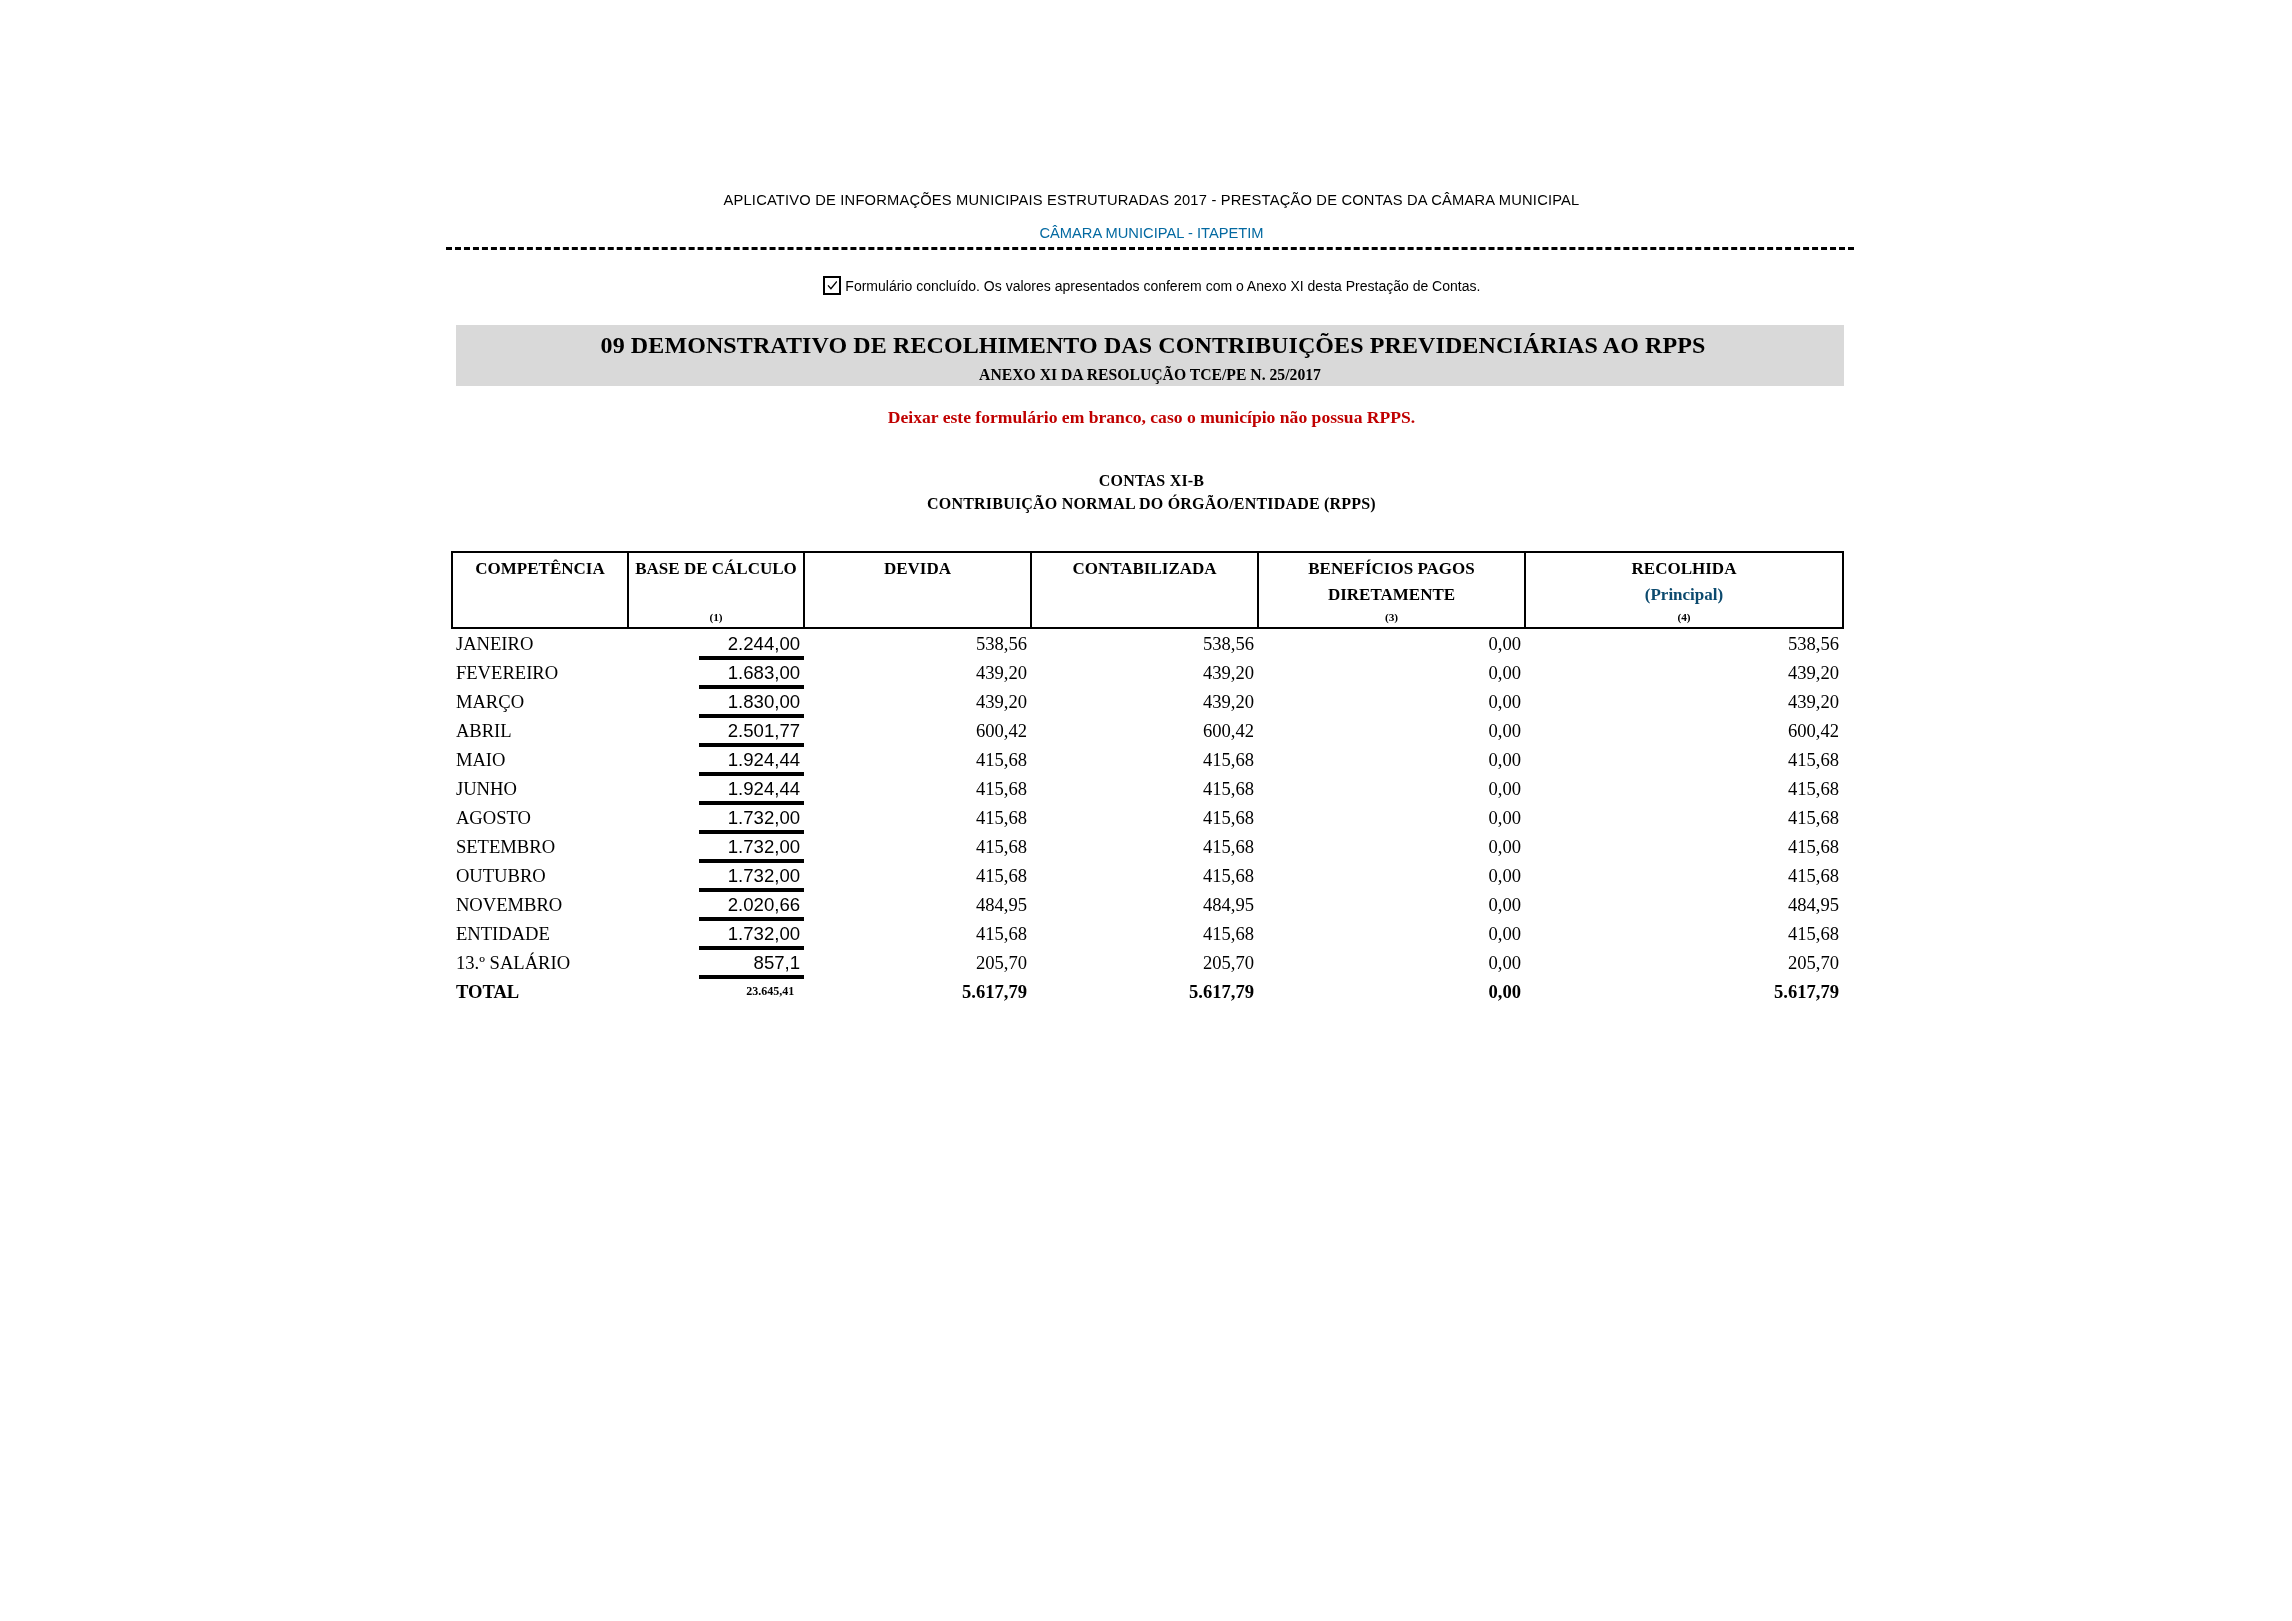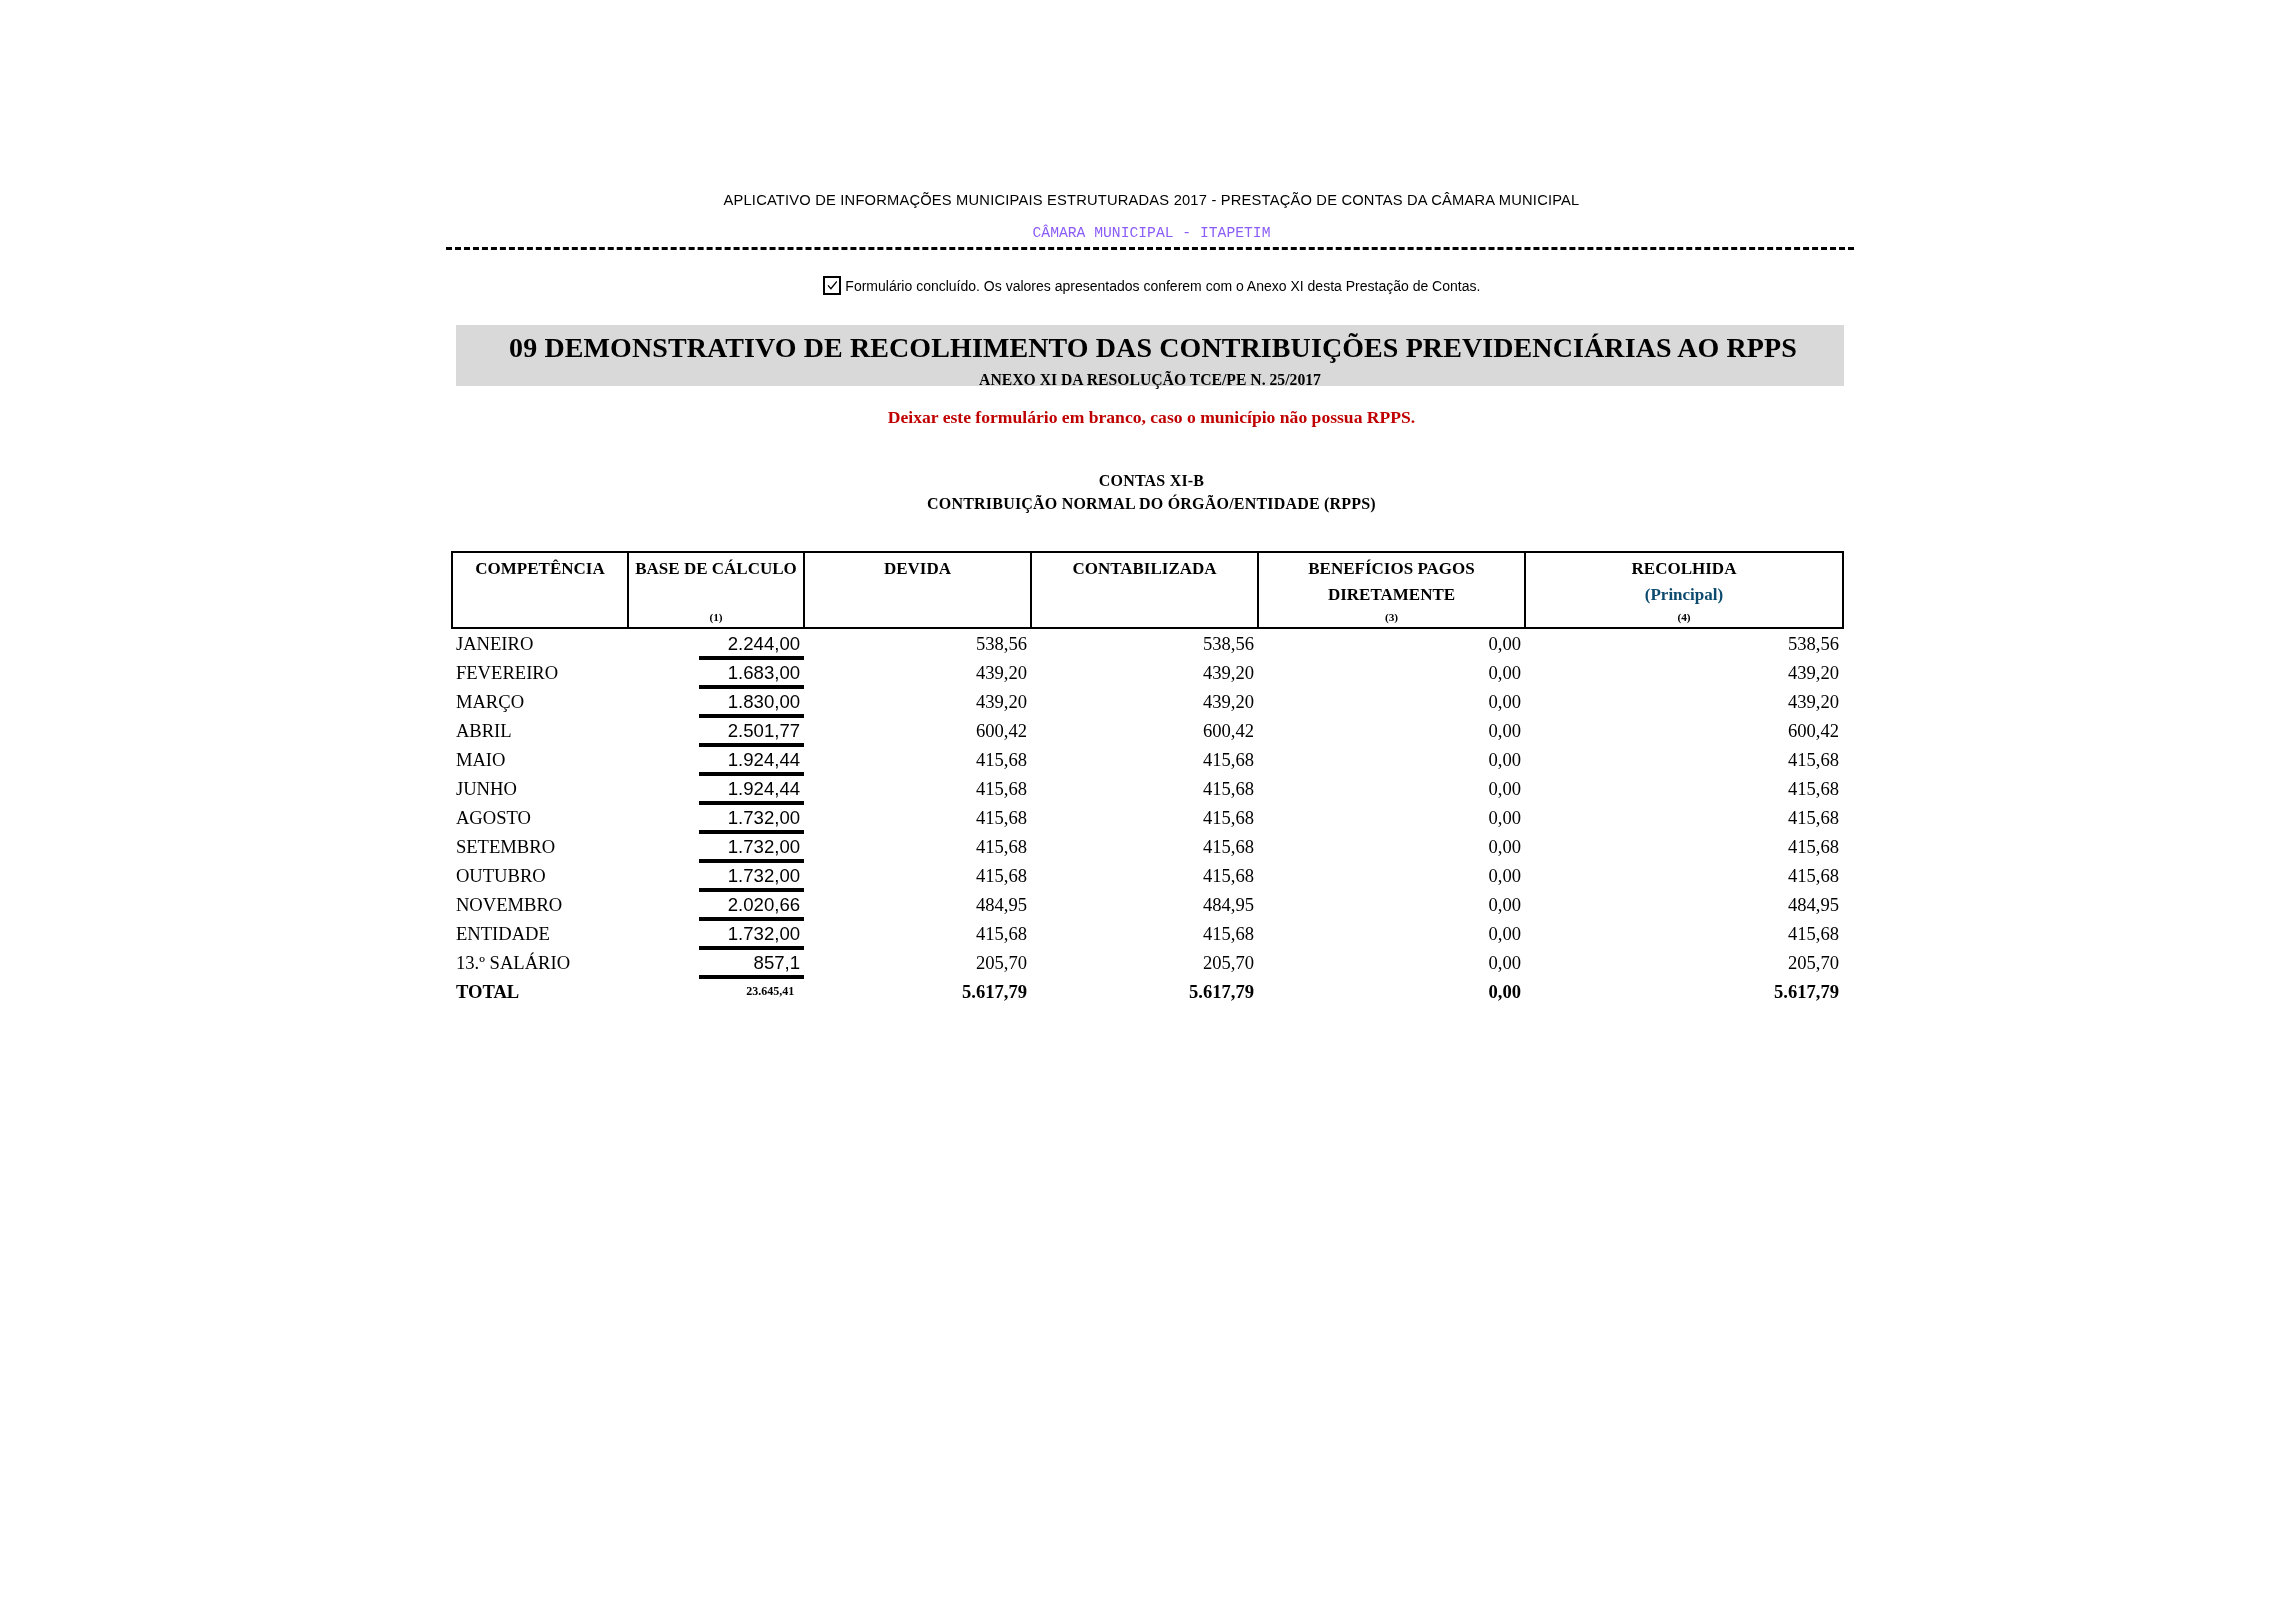--- a/index.html
+++ b/index.html
@@ -32,23 +32,23 @@
     text-align: center;
   }
   .app-title {
     font-family: "Liberation Sans", sans-serif;
     font-size: 14.7px;
     letter-spacing: 0.2px;
     color: #000;
     white-space: nowrap;
   }
   .entity-title {
-    font-family: Liberation Mono, monospace;
+    font-family: Liberation Sans, sans-serif;
     font-size: 14.7px;
-    color: #8b5cf6;
+    color: #0369a1;
     margin-top: 16.7px;
     white-space: nowrap;
   }
   .rule-dashed {
     position: absolute;
     left: 446px;
     top: 247px;
     width: 1408px;
     height: 0;
     border-top: 3.9px dashed #000000;
@@ -87,21 +87,21 @@
     left: 456px;
     top: 325px;
     width: 1388px;
     height: 61px;
     background: #d9d9d9;
     text-align: center;
     padding-top: 0;
     box-sizing: border-box;
   }
   .banner-title {
-    font-size: 28px;
+    font-size: 24px;
     font-weight: bold;
     letter-spacing: 0.1px;
     padding-top: 6.9px;
     white-space: nowrap;
     padding-left: 6px;
   }
   .banner-sub {
     font-size: 15.7px;
     font-weight: bold;
     padding-top: 6.9px;

